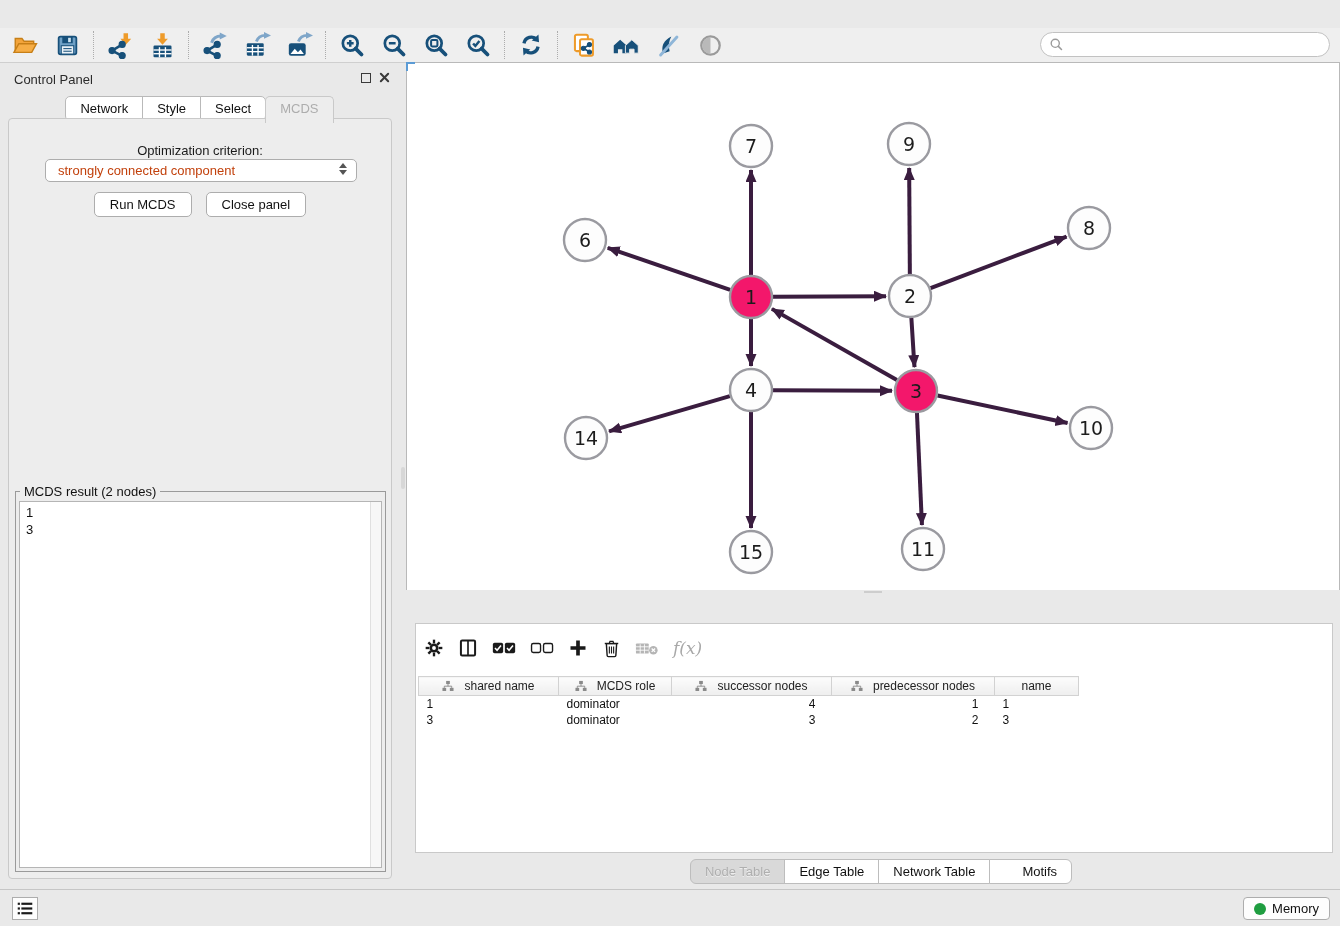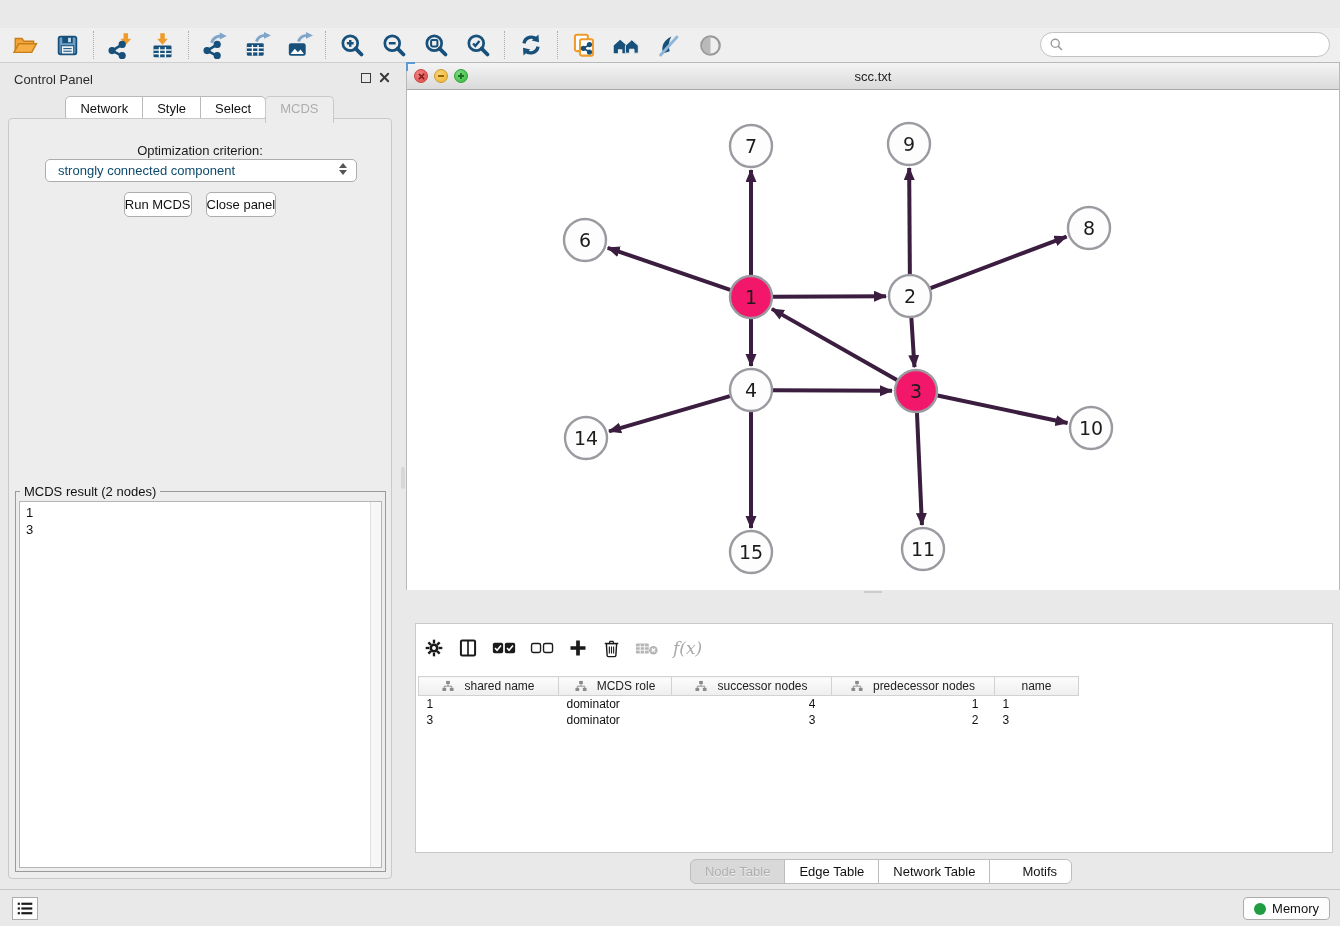--- a/index.html
+++ b/index.html
@@ -38,29 +38,29 @@
   .cp-tab { font-size:13px; padding:4px 14px; background:#fff; border:1px solid #B9B9B9; margin-left:-1px; color:#111; cursor:pointer; position:relative;text-align:right; }
   .cp-tab.first { border-radius:5px 0 0 5px; }
   .cp-tab.last  { border-radius:0 5px 5px 0; }
   .cp-tab.selected { background:#EDEDED; border:1px solid #C9C9C9; border-bottom:none; border-radius:5px 5px 0 0;
     color:#ADADAD; z-index:3; padding-bottom:7px; margin-bottom:-2px; }
 
   .cp-body { position:absolute; top:55px; left:8px; width:384px; height:761px;
     background:#EDEDED; border:1px solid #C9C9C9; border-radius:4px; }
   .opt-label { position:absolute; top:24px; width:100%; text-align:center; font-size:13px; color:#1A1A1A; }
   .criterion { position:absolute; top:40px; left:36px; width:312px; height:23px; background:#fff;
-    border:1px solid #ADADAD; border-radius:5px; font-size:13px; color:#0c4a6e; display:flex; align-items:center;
+    border:1px solid #ADADAD; border-radius:5px; font-size:13px; color:#c2410c; display:flex; align-items:center;
     padding-left:12px; cursor:pointer; }
   .chevrons { position:absolute; right:9px; top:3px; display:flex; flex-direction:column; gap:2px; }
   .chevrons i { display:block; width:0; height:0; border-left:4px solid transparent; border-right:4px solid transparent; }
   .chev-up { border-bottom:5px solid #555; }
   .chev-dn { border-top:5px solid #555; }
   .cp-buttons { position:absolute; top:73px; width:100%; display:flex; justify-content:center; gap:14px; }
   .btn { background:#fff; border:1px solid #ADADAD; border-radius:5px; font-size:13px; color:#111;
-    padding:4px 0; cursor:pointer; font-family:"Liberation Sans",sans-serif; }
+    padding:4px 15px; cursor:pointer; font-family:"Liberation Sans",sans-serif; }
 
   .result-group { position:absolute; left:6px; top:372px; width:371px; height:381px; border:1px solid #9A9A9A; }
   .result-legend { position:absolute; top:-8px; left:4px; background:#EDEDED; padding:0 4px; font-size:13px; color:#111; }
   .result-area { position:absolute; left:3px; top:9px; right:3px; bottom:3px; background:#fff; border:1px solid #B5B5B5; }
   .result-lines { position:absolute; left:6px; top:2px; font-size:13px; color:#111; line-height:17px; white-space:pre; }
   .result-scroll { position:absolute; right:0; top:0; bottom:0; width:11px; background:#F7F7F7; border-left:1px solid #E0E0E0; }
 
   
   .v-splitter { position:absolute; left:400px; top:0; width:6px; height:826px; background:#E9E9E9; cursor:col-resize; }
   .v-handle { position:absolute; top:404px; left:1px; width:4px; height:22px; background:#D7D7D7; border-radius:2px; }
@@ -309,38 +309,20 @@
         </div>
       </div>
     </div>
 
     <div class="v-splitter">
         <span class="v-handle"></span>
       </div>
 
     <div class="net-window">
       <span class="net-corner"></span>
-      <div class="net-titlebar">
-        <span class="tl tl-red">
-          <svg width="7" height="7" viewBox="0 0 8 8">
-              <path d="M1 1 L7 7 M7 1 L1 7" stroke="#7E1D1A" stroke-width="1.7"></path>
-            </svg>
-        </span>
-        <span class="tl tl-yel">
-          <svg width="8" height="8" viewBox="0 0 8 8">
-              <path d="M1 4 h6" stroke="#8A5D00" stroke-width="1.8"></path>
-            </svg>
-        </span>
-        <span class="tl tl-grn">
-          <svg width="8" height="8" viewBox="0 0 8 8">
-              <path d="M4 1 v6 M1 4 h6" stroke="#1A6E1F" stroke-width="1.8"></path>
-            </svg>
-        </span>
-        <span class="net-title">scc.txt</span>
-      </div>
       <div class="net-canvas">
         <svg id="graph" viewBox="0 0 932 501">
           <defs>
             <marker id="arrowhead" markerWidth="14" markerHeight="12" refX="12" refY="5.5" orient="auto" markerUnits="userSpaceOnUse">
               <path id="arrowpath" d="M0 0 L13 5.5 L0 11 Z" fill="#3A1D3F"></path>
             </marker>
           </defs>
         <line x1="344" y1="185" x2="344" y2="80" stroke="#3A1D3F" stroke-width="4" marker-end="url(#arrowhead)"></line>
             <line x1="323.1924875913935" y1="199.85525176330984" x2="200.6991044457525" y2="157.79427080366202" stroke="#3A1D3F" stroke-width="4" marker-end="url(#arrowhead)"></line>
             <line x1="365.9995649035371" y1="206.86163795658152" x2="479.0004746506868" y2="206.15094041100198" stroke="#3A1D3F" stroke-width="4" marker-end="url(#arrowhead)"></line>

